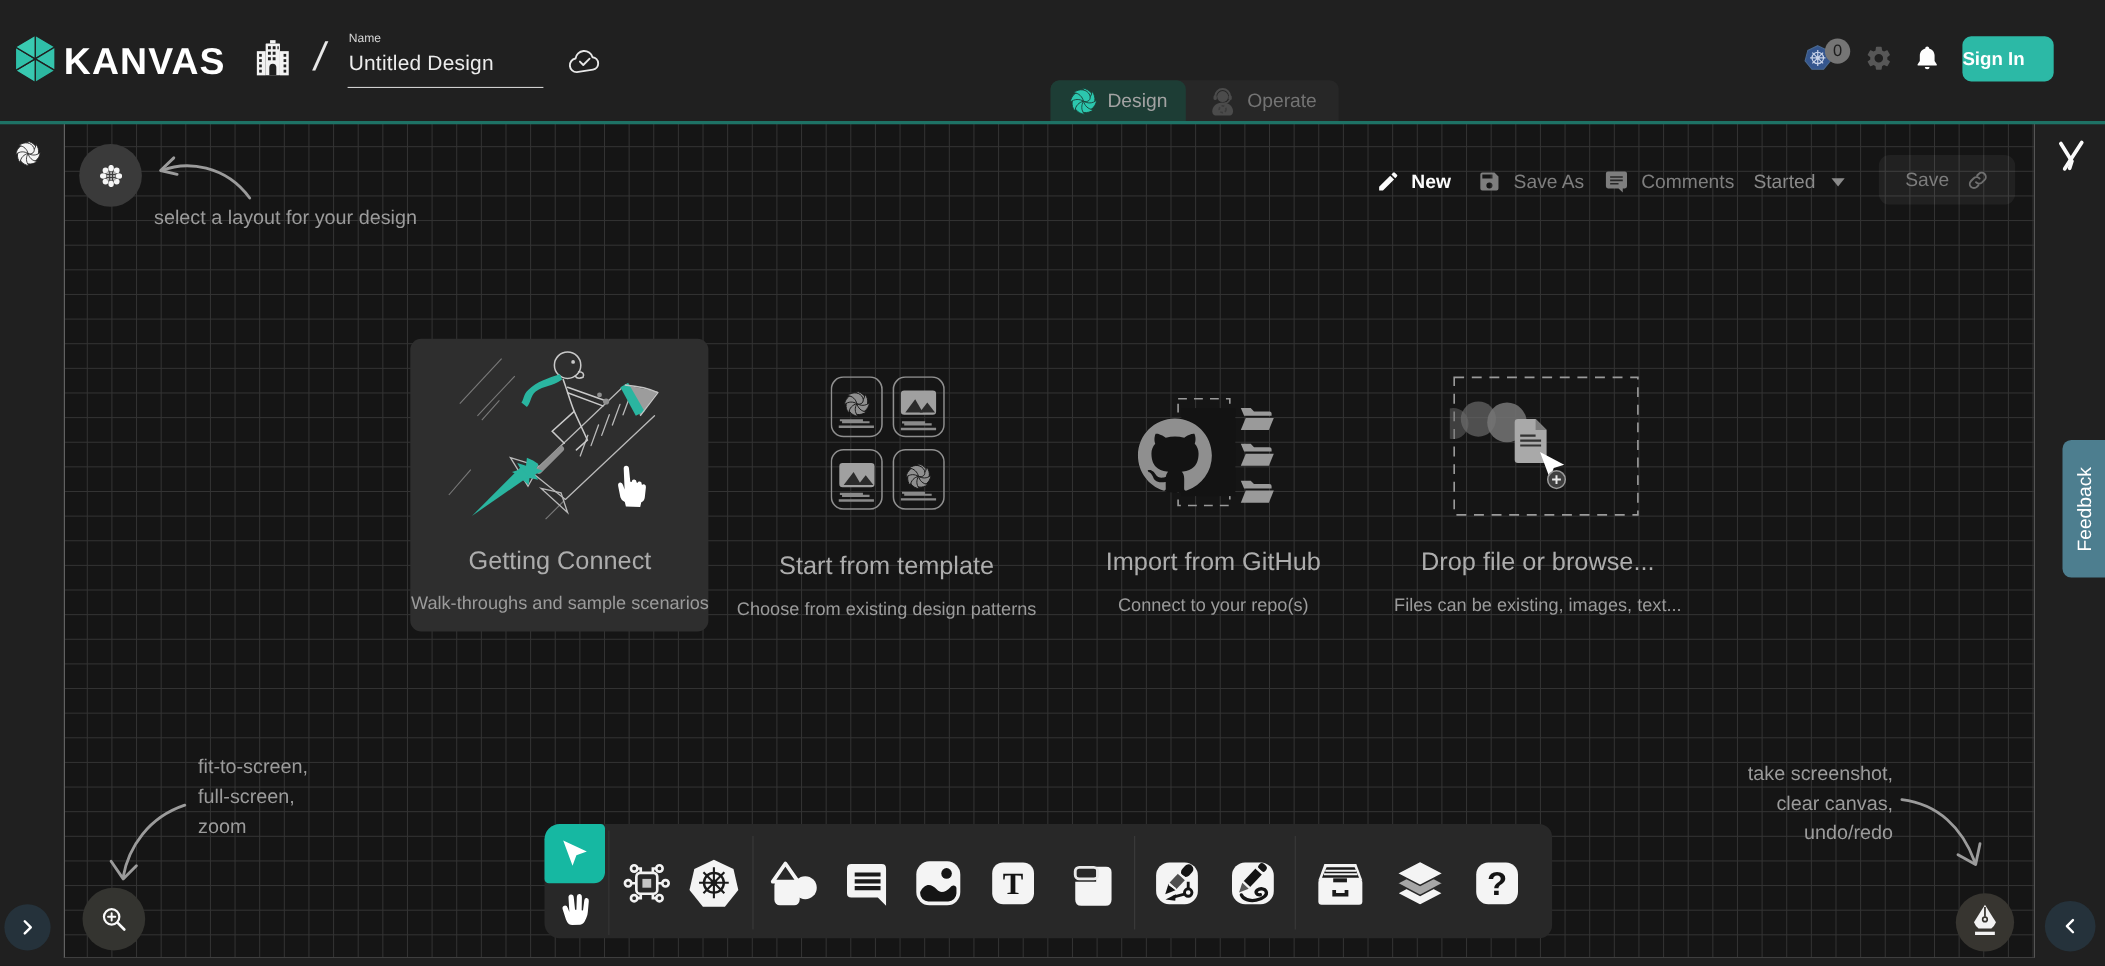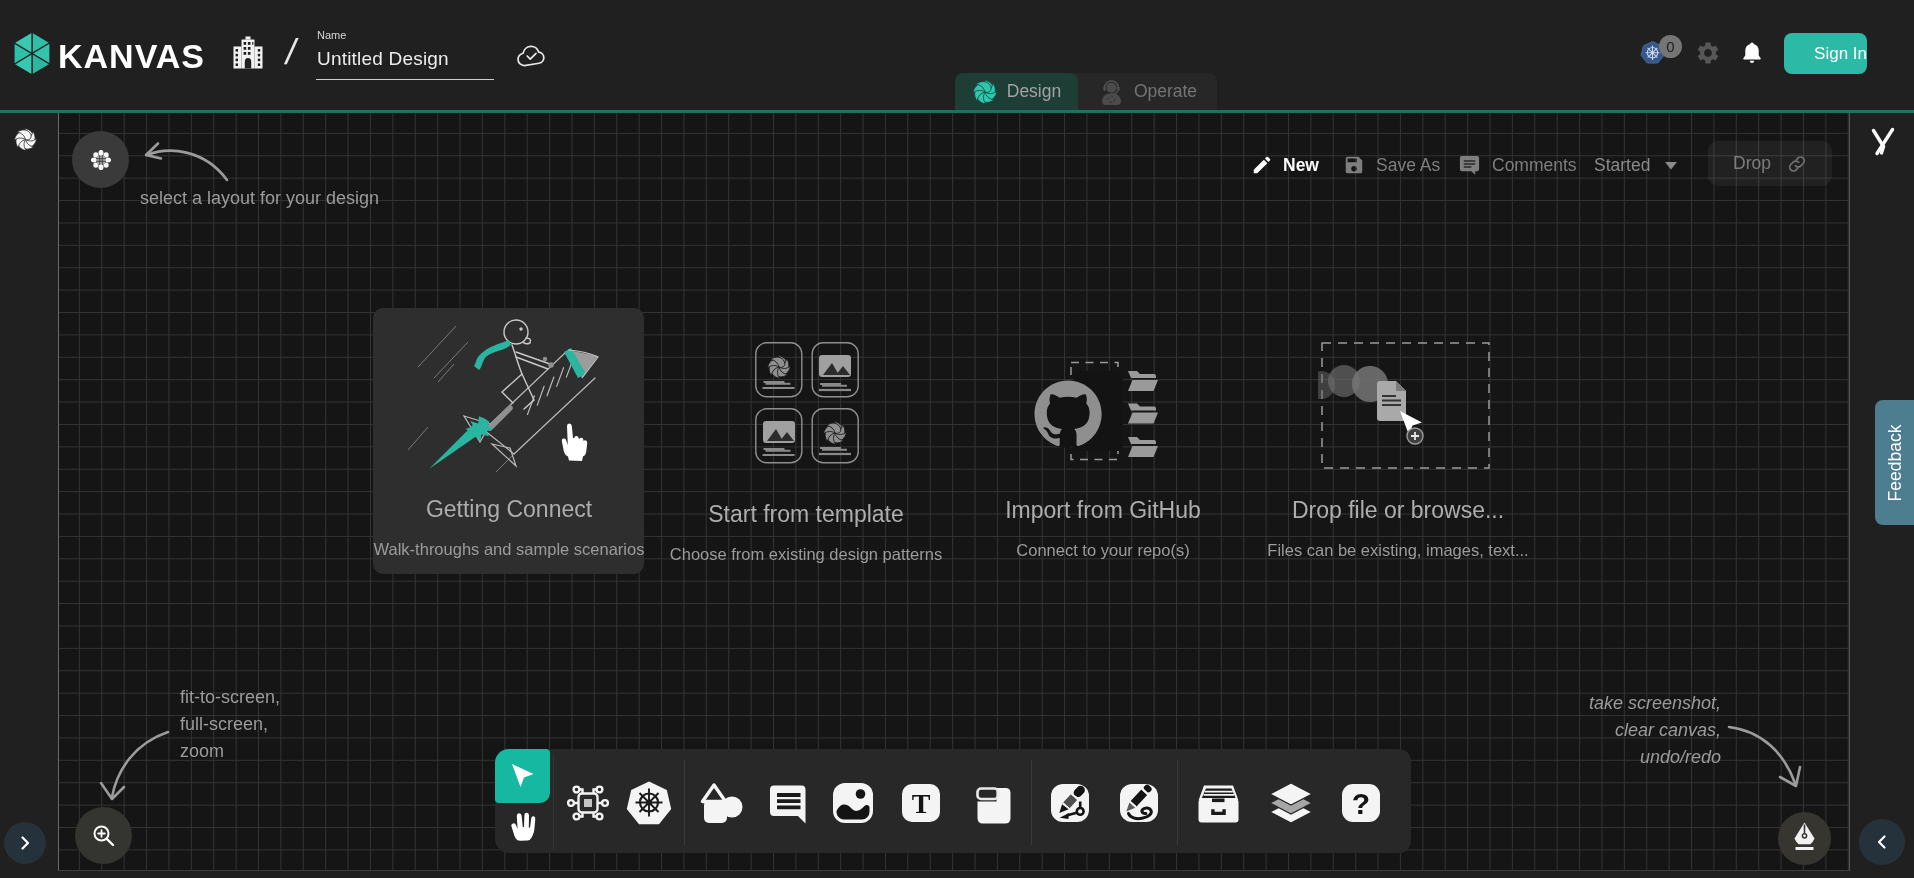--- a/index.html
+++ b/index.html
@@ -19,21 +19,21 @@
     background-position:-2.5px 0.5px;
     border-left:1px solid #6a6a6a; border-right:1px solid #555; border-bottom:1px solid #3e3e3e;
   }
   #tealline { left:0; top:110px; width:1914px; height:3px; background:#1e7265; }
   #kanvastext { left:58px; top:37px; font-size:34px; font-weight:bold; color:#fff; letter-spacing:1px; }
   #namelabel { left:317px; top:29px; font-size:11px; color:#d6d6d6; }
   #namevalue { left:317px; top:48px; font-size:19px; color:#ececec; letter-spacing:0.2px; }
   #nameline  { left:316px; top:79px; width:178px; height:1px; background:#cfcfcf; }
   #slash { left:286px; top:31px; font-size:36px; color:#e8e8e8; font-weight:300; transform:skewX(-10deg);}
   #signin { left:1784px; top:33px; width:83px; height:41px; background:#2cb9a6; border-radius:8px;
-            color:#fff; font-size:17px; font-weight:normal; text-align:right; line-height:41px; }
+            color:#fff; font-size:17px; font-weight:bold; text-align:left; line-height:41px; }
   .badge0 { left:1659px; top:35px; width:23px; height:23px; border-radius:50%; background:#757575;
             color:#1e1e1e; font-size:15px; text-align:center; line-height:23px; }
 
   
   #tabs { left:955px; top:73px; width:262px; height:37px; background:#272727; border-radius:8px 8px 0 0; }
   #tabdesign { left:955px; top:73px; width:123px; height:37px; background:#1d3d35; border-radius:8px 8px 0 0;
                color:#a3a3a3; font-size:17.5px; }
   #taboperate { left:1078px; top:73px; width:139px; height:37px; color:#737373; font-size:17.5px; }
   .tabinner { position:absolute; top:0; left:0; width:100%; height:100%; display:flex; align-items:center; justify-content:center; gap:9px; }
 
@@ -265,21 +265,21 @@
       </svg>
     <span>Comments</span>
   </div>
   <div class="abs ctb" style="left:1594px; color:#8a8a8a; gap:14px;">
     <span>Started</span>
     <svg width="14" height="9" viewBox="0 0 14 9">
         <polygon points="1,1 13,1 7,8.6" fill="#8a8a8a"></polygon>
       </svg>
   </div>
   <div class="abs" id="share">
-    <span>Drop</span>
+    <span>Save</span>
     <svg width="20" height="20" viewBox="0 0 24 24">
         <path fill="none" stroke="#6f6f6f" stroke-width="2.1" stroke-linecap="round" d="M10 14 a4.5 4.5 0 0 0 6.4 0.4 l3 -3 a4.5 4.5 0 0 0 -6.4 -6.4 l-1.7 1.7 M14 10 a4.5 4.5 0 0 0 -6.4 -0.4 l-3 3 a4.5 4.5 0 0 0 6.4 6.4 l1.7 -1.7"></path>
       </svg>
   </div>
 
   <div class="abs" id="gscard"></div>
   <div class="abs" id="gssketch" style="left:398px; top:312px;">
     <svg width="230" height="170" viewBox="0 0 230 170">
       <g stroke="#8d8d8d" stroke-width="1" opacity="0.8">
         <line x1="58" y1="14" x2="20" y2="55"></line>
@@ -414,21 +414,21 @@
     <path d="M6 58 L17 74 L29 62" fill="none" stroke="#9b9b9b" stroke-width="2.6" stroke-linecap="round" stroke-linejoin="round"></path>
   </svg>
   <div class="abs circlebtn" style="left:75px; top:807px; width:57px; height:57px; background:#343430;">
     <svg width="26" height="26" viewBox="0 0 26 26">
       <circle cx="10.5" cy="10.5" r="7" fill="none" stroke="#fafafa" stroke-width="2"></circle>
       <path d="M15.8 15.8 L22 22" stroke="#fafafa" stroke-width="2.4" stroke-linecap="round"></path>
       <path d="M10.5 7.2 v6.6 M7.2 10.5 h6.6" stroke="#fafafa" stroke-width="1.8" stroke-linecap="round"></path>
     </svg>
   </div>
 
-  <div class="abs helper" style="left:1521px; top:690px; width:200px; text-align:right;font-style:italic;">take screenshot,<br>clear canvas,<br>undo/redo</div>
+  <div class="abs helper" style="left:1521px; top:690px; width:200px; text-align:right;">take screenshot,<br>clear canvas,<br>undo/redo</div>
   <svg class="abs" style="left:1722px; top:715px;" width="85" height="85" viewBox="0 0 85 85">
     <path d="M7 12 C 40 16, 62 38, 73 68" fill="none" stroke="#9b9b9b" stroke-width="2.6" stroke-linecap="round"></path>
     <path d="M58 62 L74 71 L78 52" fill="none" stroke="#9b9b9b" stroke-width="2.6" stroke-linecap="round" stroke-linejoin="round"></path>
   </svg>
   <div class="abs circlebtn" style="left:1778px; top:812px; width:53px; height:53px; background:#373530;">
     <svg width="31" height="31" viewBox="0 0 31 31" style="margin-top:-4px;">
       <path d="M15.5 1.5 L25.5 17.5 Q 24.2 20.8 21.3 23.2 L9.7 23.2 Q 6.8 20.8 5.5 17.5 Z" fill="#f2f2f2"></path>
       <path d="M15.5 3.5 V12.5" stroke="#373530" stroke-width="1.6"></path>
       <circle cx="15.5" cy="14.8" r="2.1" fill="none" stroke="#373530" stroke-width="1.5"></circle>
       <rect x="6.5" y="26" width="18" height="3" fill="#f2f2f2"></rect>

